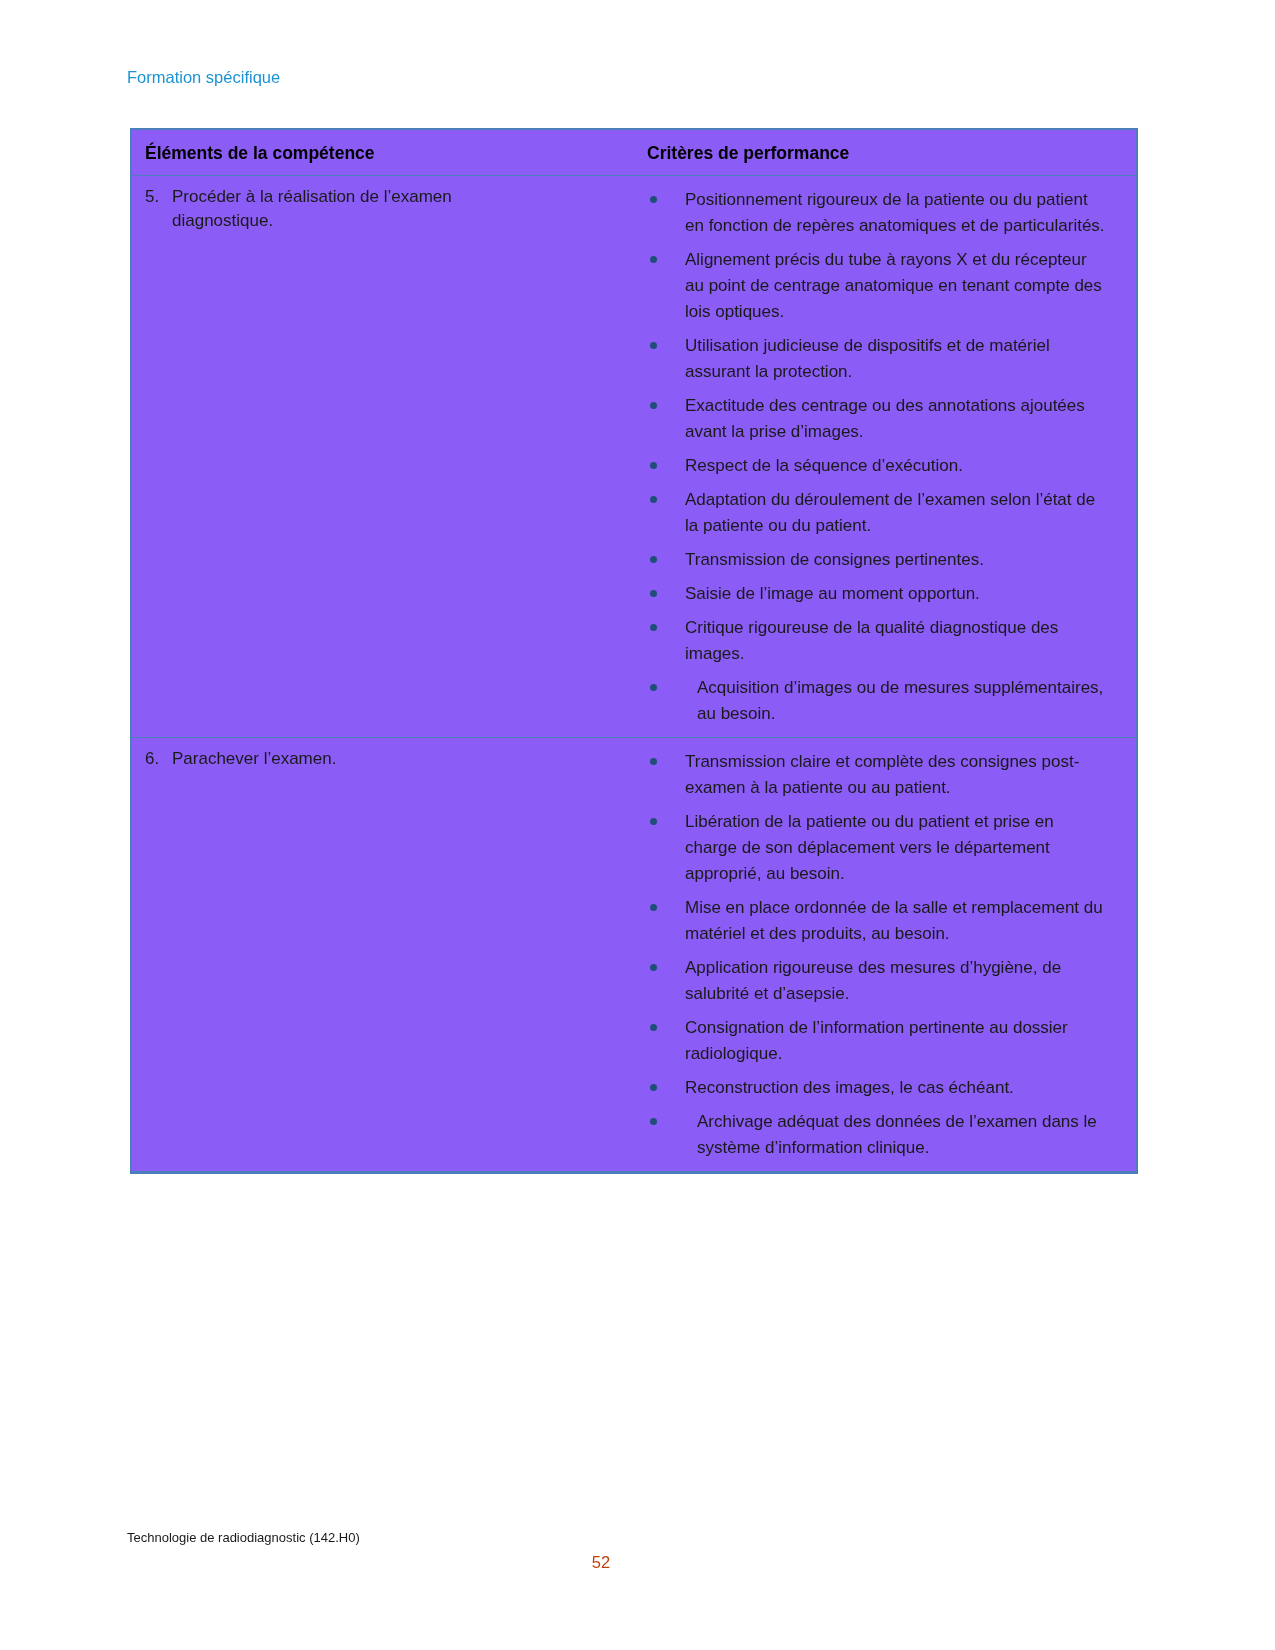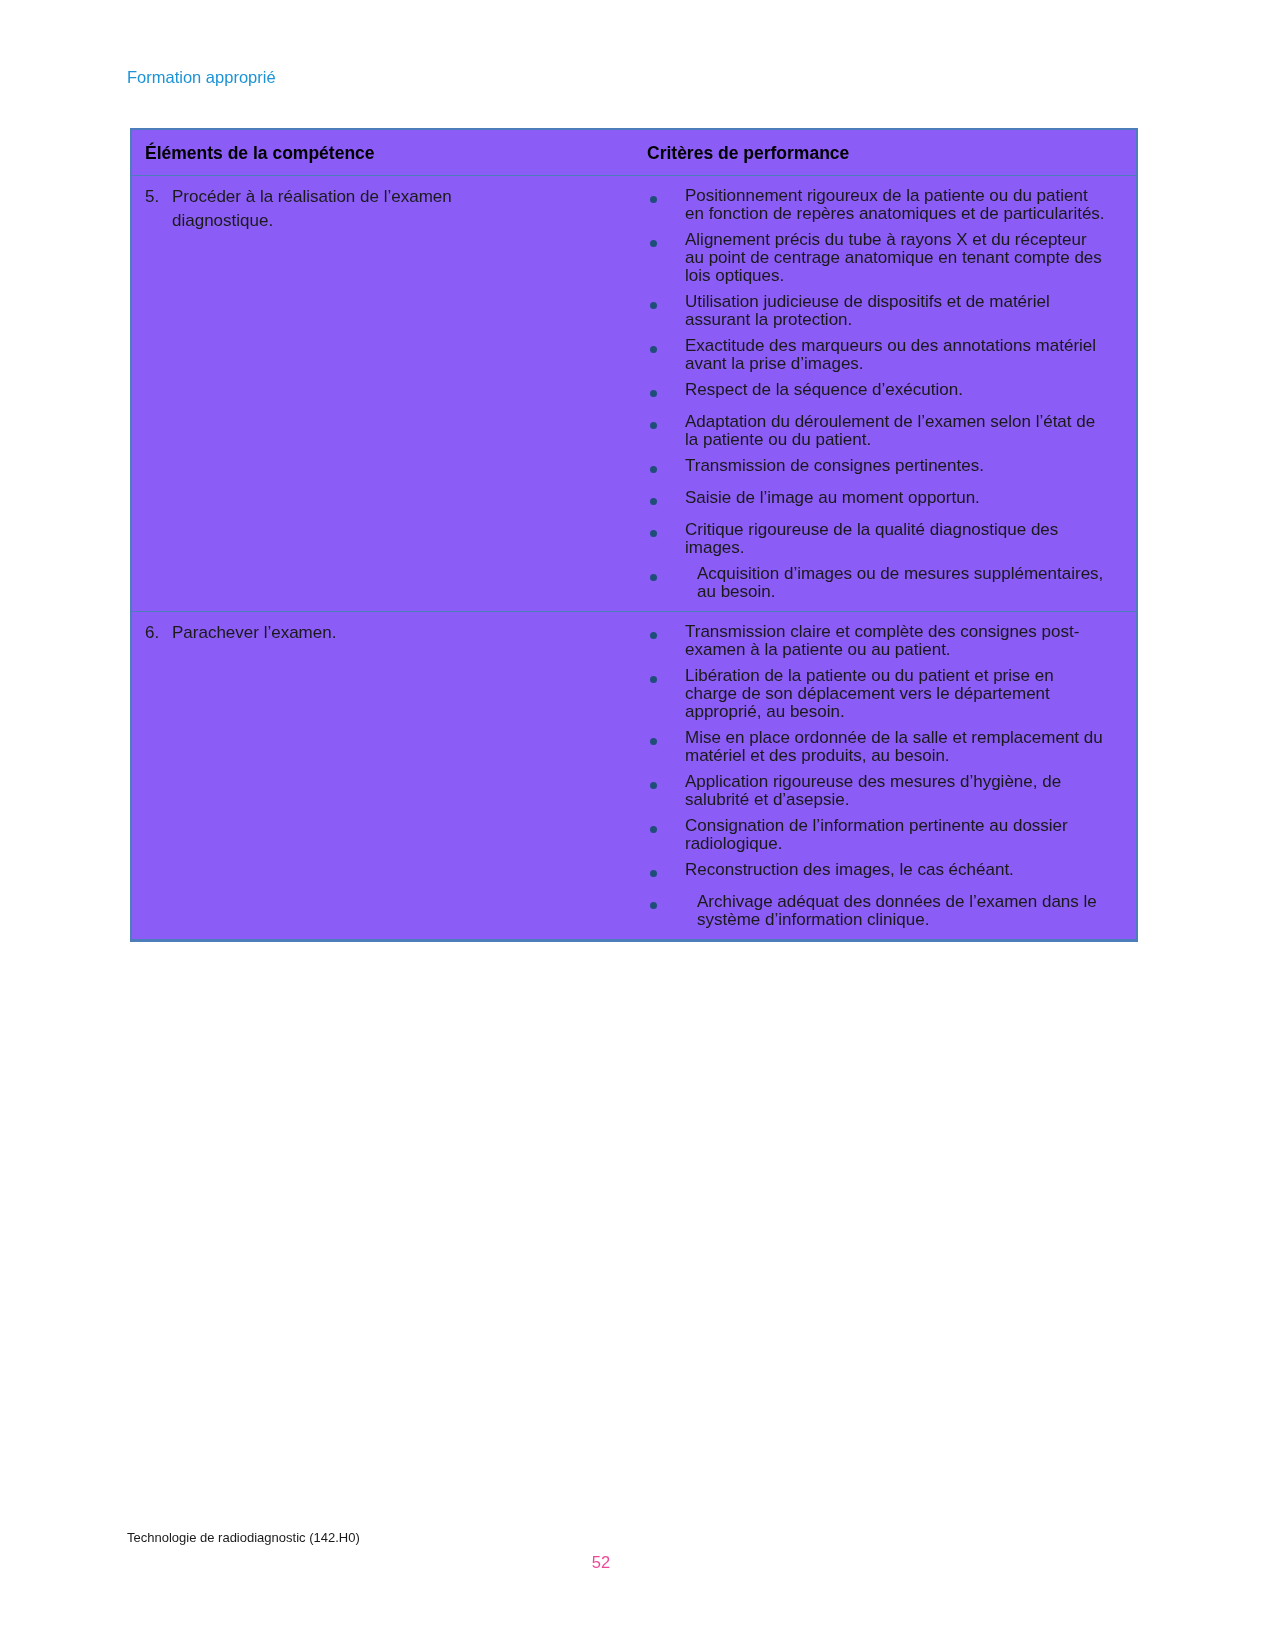--- a/index.html
+++ b/index.html
@@ -75,21 +75,21 @@
   ul.criteria {
     list-style: none;
     margin: 0;
     padding: 0;
   }
   ul.criteria li {
     display: flex;
     align-items: flex-start;
     margin: 0 0 8px 0;
     font-size: 17px;
-    line-height: 18px;
+    line-height: 26px;
   }
   ul.criteria li:last-child {
     margin-bottom: 2px;
     gap: 12px;
   }
   .bullet {
     flex: 0 0 38px;
     position: relative;
     height: 24px;
   }
@@ -113,29 +113,29 @@
     font-size: 13px;
     color: #1a1a1a;
   }
   .page-number {
     position: absolute;
     left: 565px;
     top: 1553px;
     width: 72px;
     text-align: center;
     font-size: 16.5px;
-    color: #ec4899;
+    color: #c2410c;
   }
 </style>
 </head>
 <body>
 
 <div class="page">
 
-  <div class="running-header">Formation approprié</div>
+  <div class="running-header">Formation spécifique</div>
 
   <div class="comp-table">
     <div class="thead">
       <div class="th left">Éléments de la compétence</div>
       <div class="th right">Critères de performance</div>
     </div>
     <div id="rows-container">
   <div class="trow">
     <div class="cell-left">
       <span class="num">5.</span>
@@ -153,21 +153,21 @@
     <span class="ctext">Alignement précis du tube à rayons X et du récepteur au point de centrage anatomique en tenant compte des lois optiques.</span>
   </li>
 
   <li>
     <span class="bullet"></span>
     <span class="ctext">Utilisation judicieuse de dispositifs et de matériel assurant la protection.</span>
   </li>
 
   <li>
     <span class="bullet"></span>
-    <span class="ctext">Exactitude des marqueurs ou des annotations matériel avant la prise d’images.</span>
+    <span class="ctext">Exactitude des centrage ou des annotations ajoutées avant la prise d’images.</span>
   </li>
 
 
   <li>
     <span class="bullet"></span>
     <span class="ctext">Respect de la séquence d’exécution.</span>
   </li>
 
   <li>
     <span class="bullet"></span>

